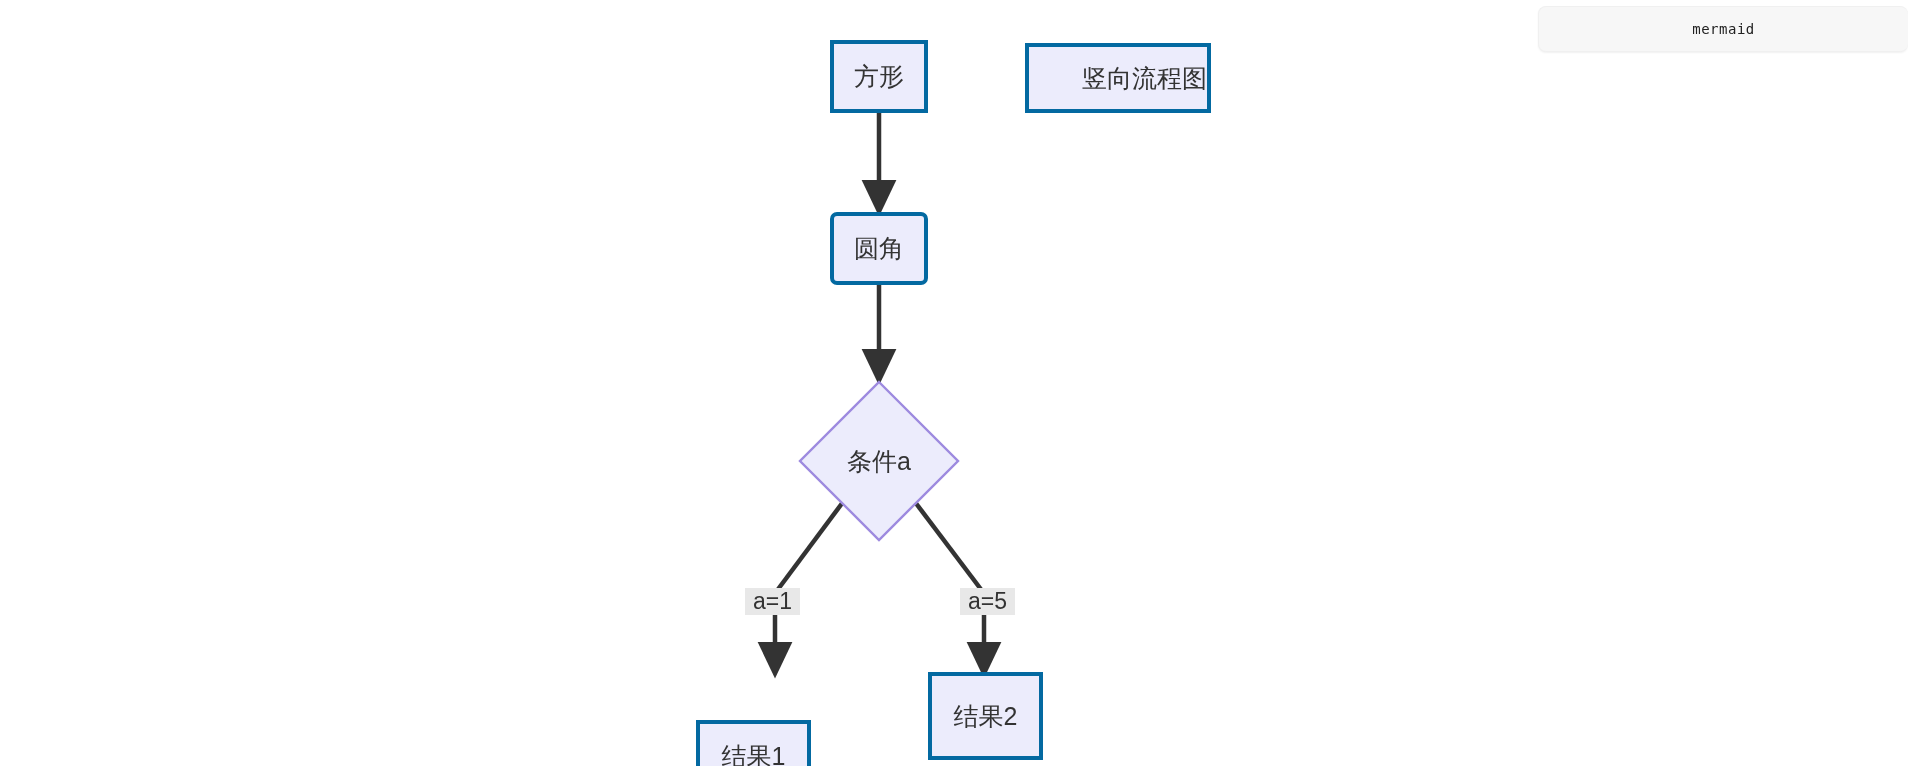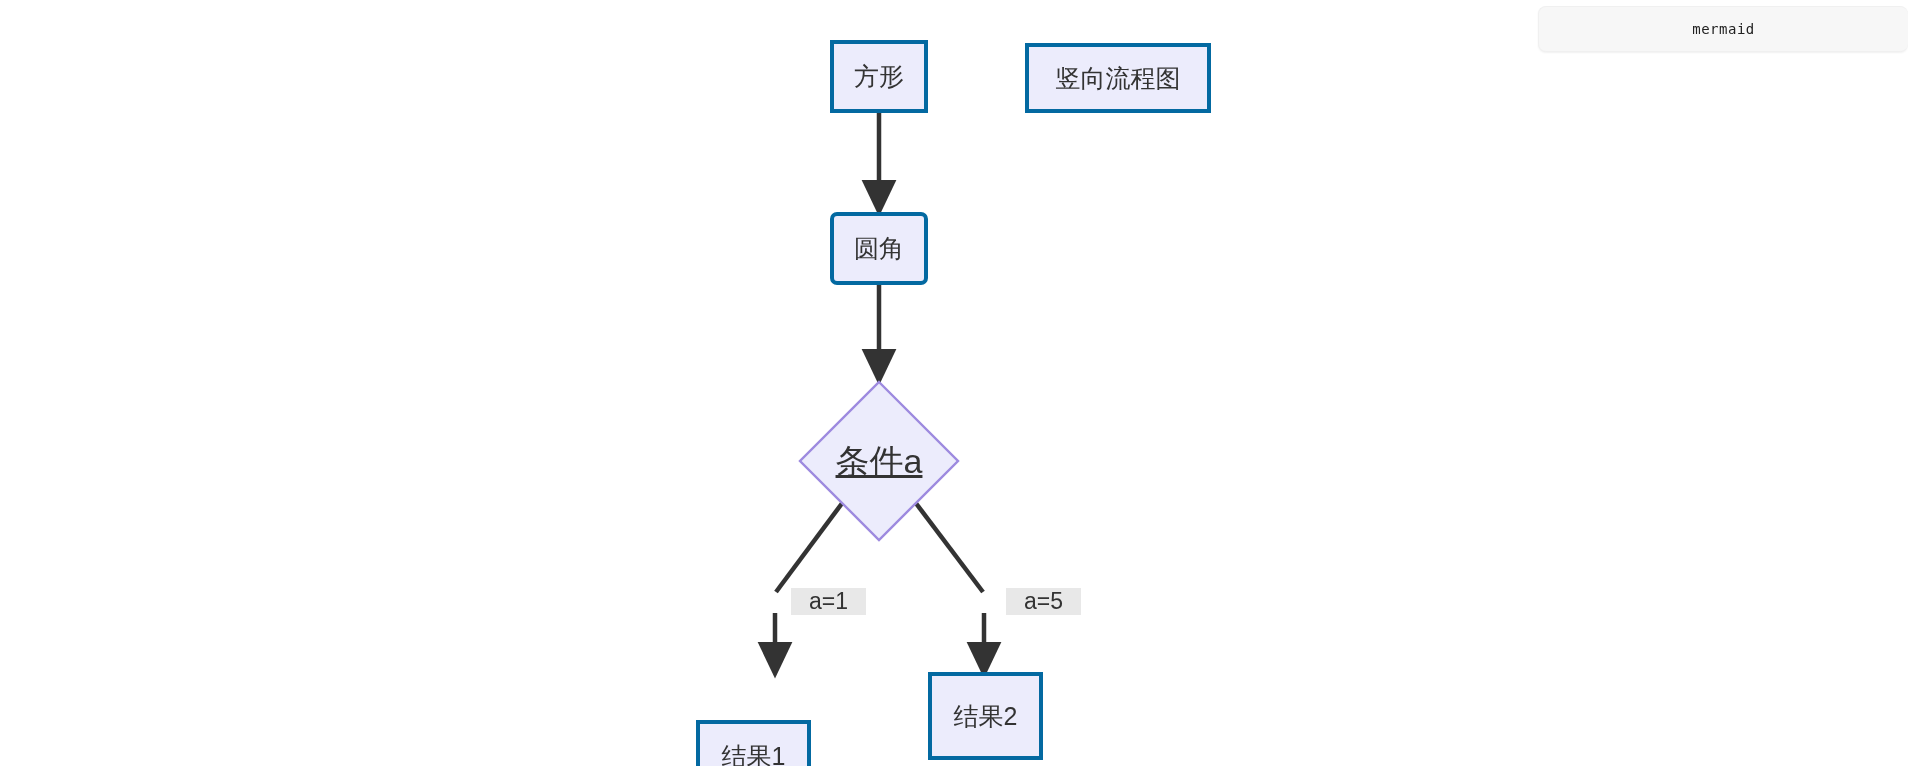--- a/index.html
+++ b/index.html
@@ -77,35 +77,33 @@
     justify-content: center;
   }
   .diamond-shape {
     position: absolute;
     left: 0;
     top: 0;
   }
   .diamond-label {
     position: relative;
     color: #333333;
-    font-size: 34px;
+    font-size: 25px;
     line-height: 1;
     white-space: nowrap;
-    text-decoration: underline;
   }
 
   .edge-label {
     position: absolute;
     background: #e8e8e8;
     color: #333333;
     font-size: 23px;
     line-height: 1;
-    padding: 2px 18px;
+    padding: 2px 8px;
     white-space: nowrap;
-    margin-left: 46px;
   }
 </style>
 </head>
 <body>
 
 <div id="canvas">
 
   <div class="mermaid-chip">
     <span class="mermaid-chip-label">mermaid</span>
   </div>
@@ -125,21 +123,21 @@
     <line x1="775" y1="613" x2="775" y2="665" stroke="#333333" stroke-width="4.5" marker-end="url(#arrowhead)"></line>
 
     <line x1="915" y1="502" x2="983" y2="592" stroke="#333333" stroke-width="4.5"></line>
     <line x1="984" y1="613" x2="984" y2="665" stroke="#333333" stroke-width="4.5" marker-end="url(#arrowhead)"></line>
   </svg>
 
   <div class="node-box" style="left:830px; top:40px; width:98px; height:73px;">
     <span>方形</span>
   </div>
 
-  <div class="node-box" style="left:1025px; top:43px; width:186px; height:70px;">
+  <div class="node-box" style="left:1025px; top:43px; width:186px; height:70px;justify-content:flex-end;">
     <span>竖向流程图</span>
   </div>
 
   <div class="node-box rounded" style="left:830px; top:212px; width:98px; height:73px;">
     <span>圆角</span>
   </div>
 
   <div class="diamond-wrap" style="left:798px; top:380px; width:162px; height:162px;">
     <svg class="diamond-shape" width="162" height="162" viewBox="0 0 162 162" xmlns="http://www.w3.org/2000/svg">
       <polygon points="81,2 160,81 81,160 2,81" fill="#ececfc" stroke="#9d8adf" stroke-width="2.4"></polygon>

